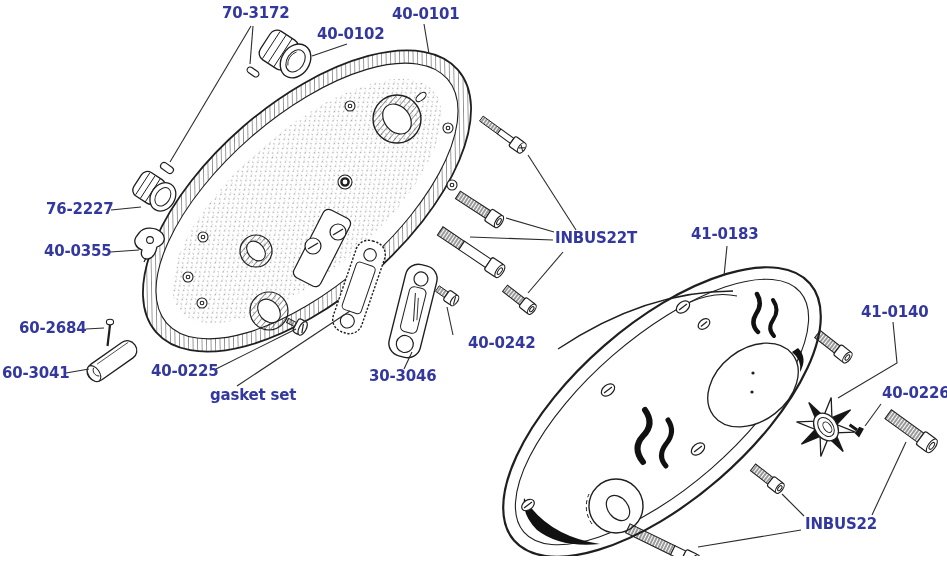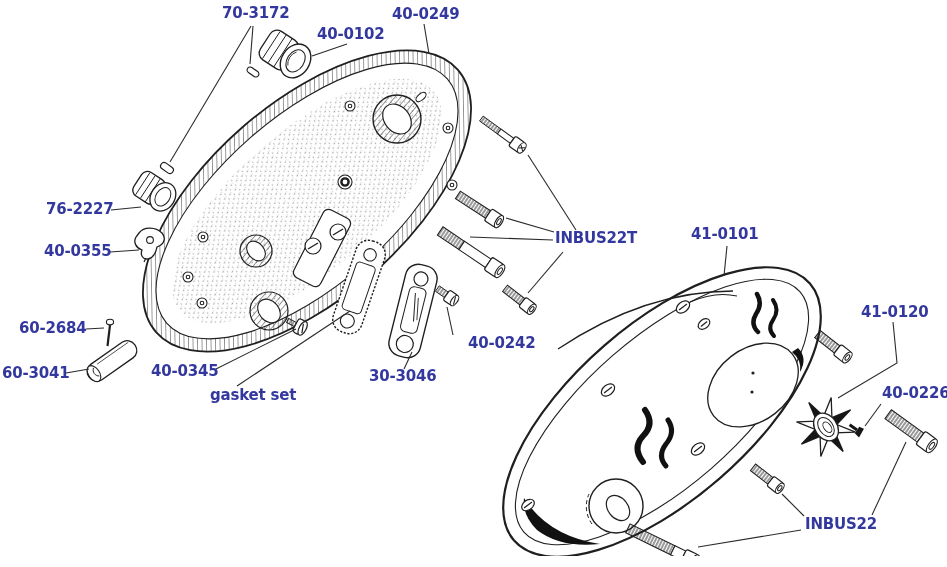--- a/index.html
+++ b/index.html
@@ -294,28 +294,28 @@
     <polyline points="893,322 897,363 838,398"></polyline>
     <line x1="881" y1="404" x2="865" y2="426"></line>
     <line x1="872" y1="515" x2="906" y2="442"></line>
     <line x1="804" y1="516" x2="782" y2="494"></line>
     <line x1="801" y1="530" x2="698" y2="547"></line>
   </g>
 </svg>
 
 <div class="plabel" style="left:222px;top:5px">70-3172</div>
 <div class="plabel" style="left:317px;top:26px">40-0102</div>
-<div class="plabel" style="left:392px;top:6px">40-0249</div>
+<div class="plabel" style="left:392px;top:6px">40-0101</div>
 <div class="plabel" style="left:46px;top:201px">76-2227</div>
 <div class="plabel" style="left:44px;top:243px">40-0355</div>
 <div class="plabel" style="left:19px;top:320px">60-2684</div>
 <div class="plabel" style="left:2px;top:365px">60-3041</div>
-<div class="plabel" style="left:151px;top:363px">40-0345</div>
+<div class="plabel" style="left:151px;top:363px">40-0225</div>
 <div class="plabel" style="left:210px;top:387px">gasket set</div>
 <div class="plabel" style="left:369px;top:368px">30-3046</div>
 <div class="plabel" style="left:468px;top:335px">40-0242</div>
 <div class="plabel" style="left:555px;top:230px">INBUS22T</div>
-<div class="plabel" style="left:691px;top:226px">41-0101</div>
-<div class="plabel" style="left:861px;top:304px">41-0120</div>
+<div class="plabel" style="left:691px;top:226px">41-0183</div>
+<div class="plabel" style="left:861px;top:304px">41-0140</div>
 <div class="plabel" style="left:882px;top:385px">40-0226</div>
 <div class="plabel" style="left:805px;top:516px">INBUS22</div>
 
 </div>
 
 </body></html>

